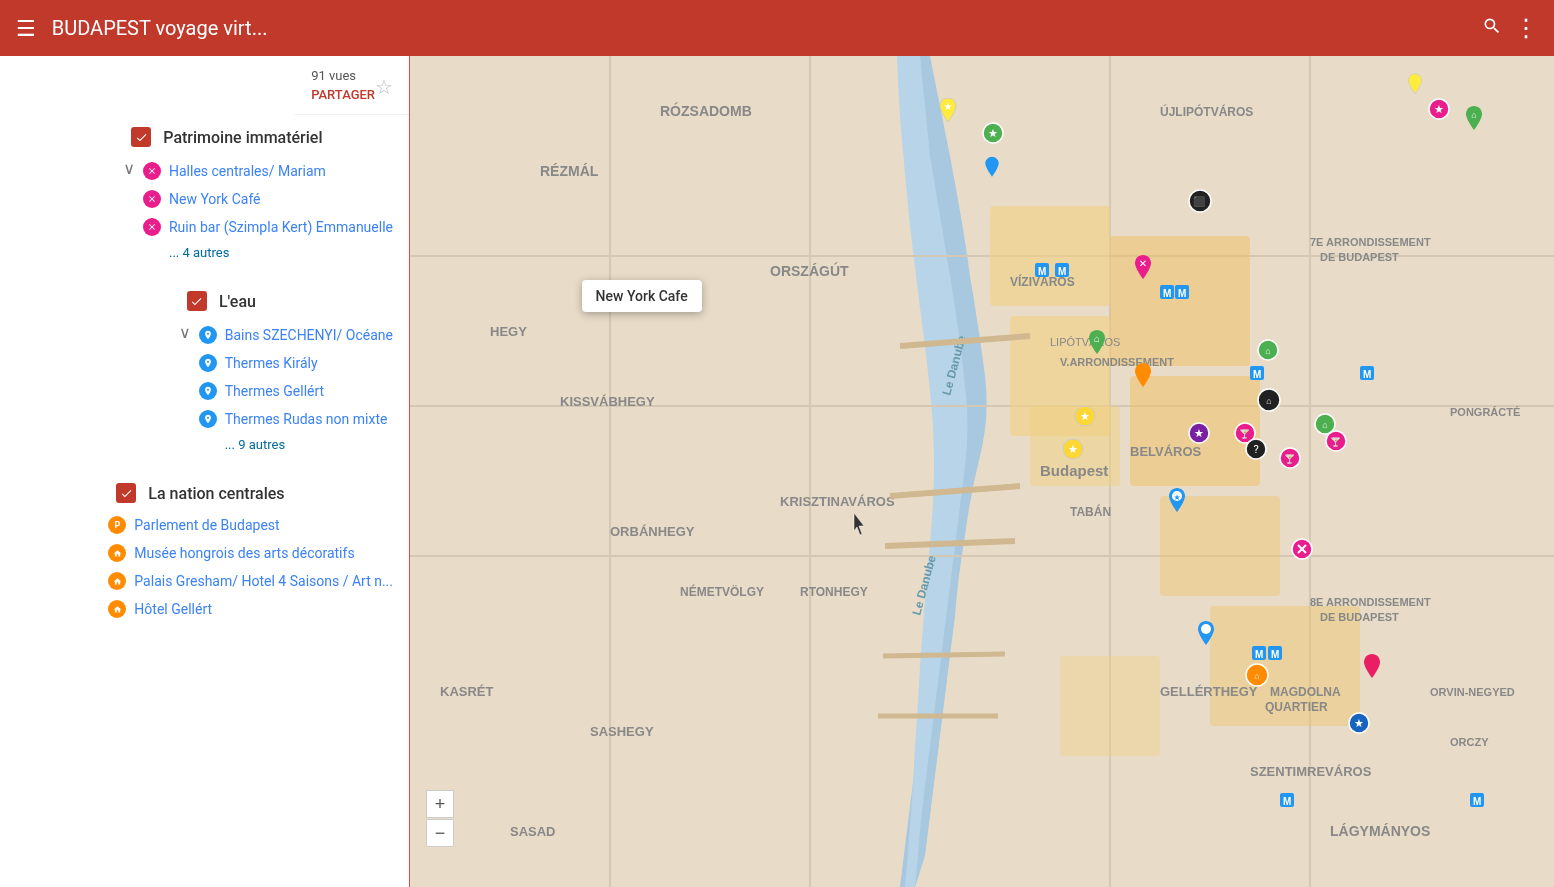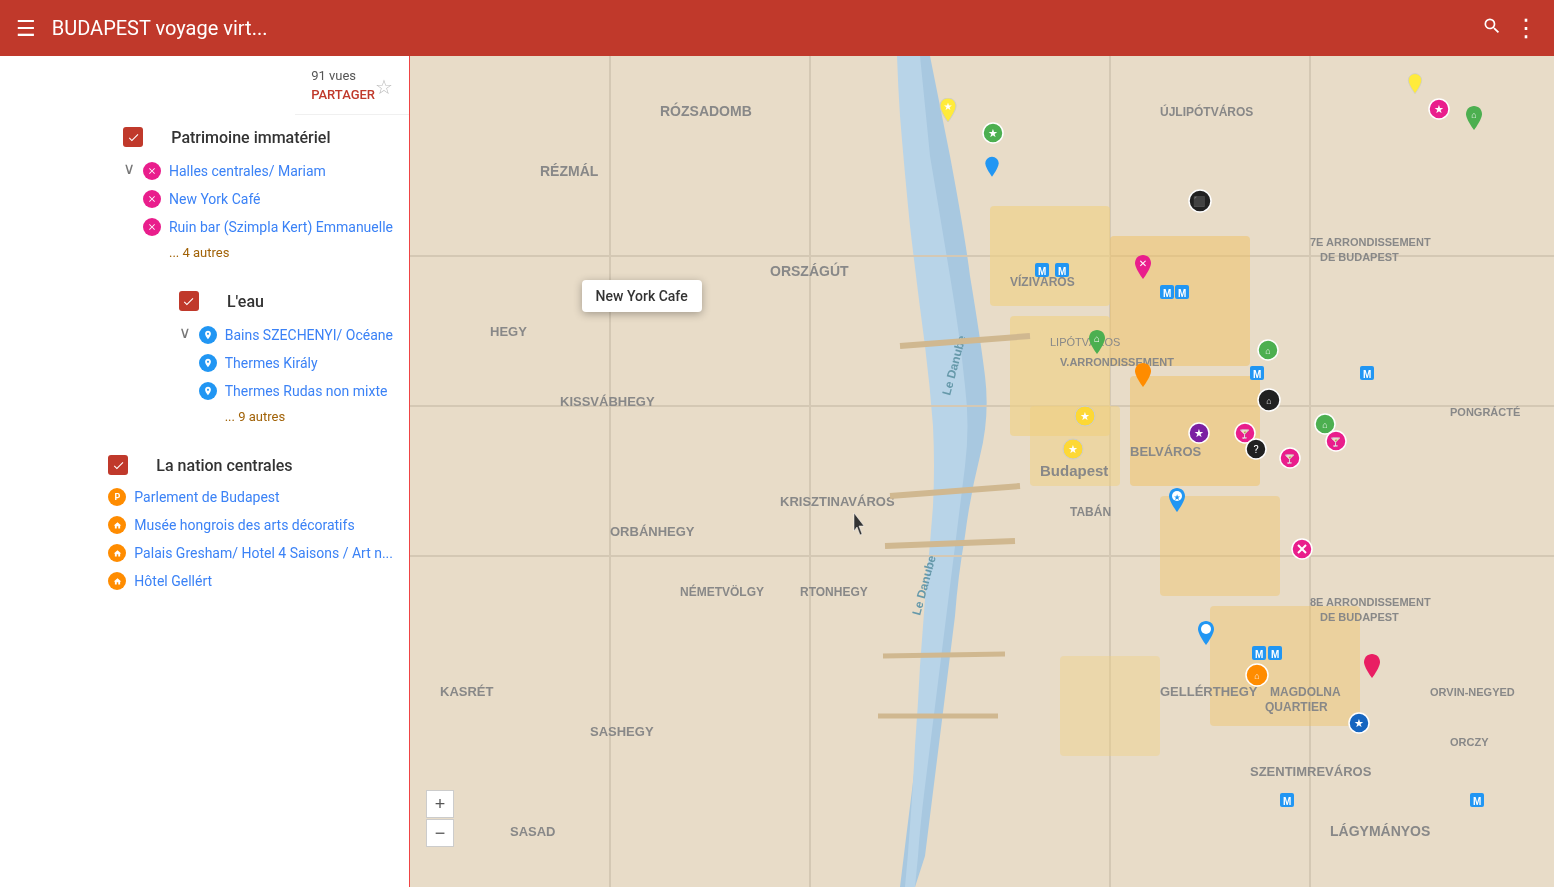--- a/index.html
+++ b/index.html
@@ -79,21 +79,22 @@
     }
 
     .sidebar-section {
       padding: 0;
     }
 
     .sidebar-section-header {
       display: flex;
       align-items: center;
       padding: 12px 16px 8px 16px;
-      gap: 28px;
+      gap: 12px;
+      margin-left: 8px;
     }
 
     .section-checkbox {
       width: 20px;
       height: 20px;
       background: #c0392b;
       border-radius: 3px;
       display: flex;
       align-items: center;
       justify-content: center;
@@ -156,21 +157,21 @@
     .marker-orange { background: #FF8C00; }
 
     .item-label {
       font-size: 14px;
       color: #3b82f6;
       cursor: pointer;
     }
 
     .more-items {
       font-size: 13px;
-      color: #a16207;
+      color: #0369a1;
       padding: 4px 0 8px 26px;
       cursor: pointer;
     }
 
     .section-divider {
       height: 1px;
       background: #e8e8e8;
       margin: 4px 0;
     }
 
@@ -296,20 +297,28 @@
               </div>
               <span class="item-label">Bains SZECHENYI/ Océane</span>
             </div>
             <div class="list-item">
               <div class="marker-icon marker-blue">
                 <svg width="10" height="10" viewBox="0 0 24 24" fill="white">
                     <path d="M12 2C8.13 2 5 5.13 5 9c0 5.25 7 13 7 13s7-7.75 7-13c0-3.87-3.13-7-7-7zm0 9.5c-1.38 0-2.5-1.12-2.5-2.5s1.12-2.5 2.5-2.5 2.5 1.12 2.5 2.5-1.12 2.5-2.5 2.5z"></path>
                   </svg>
               </div>
               <span class="item-label">Thermes Király</span>
+            </div>
+            <div class="list-item">
+              <div class="marker-icon marker-blue">
+                <svg width="10" height="10" viewBox="0 0 24 24" fill="white">
+                    <path d="M12 2C8.13 2 5 5.13 5 9c0 5.25 7 13 7 13s7-7.75 7-13c0-3.87-3.13-7-7-7zm0 9.5c-1.38 0-2.5-1.12-2.5-2.5s1.12-2.5 2.5-2.5 2.5 1.12 2.5 2.5-1.12 2.5-2.5 2.5z"></path>
+                  </svg>
+              </div>
+              <span class="item-label">Thermes Gellért</span>
             </div>
             <div class="list-item">
               <div class="marker-icon marker-blue">
                 <svg width="10" height="10" viewBox="0 0 24 24" fill="white">
                     <path d="M12 2C8.13 2 5 5.13 5 9c0 5.25 7 13 7 13s7-7.75 7-13c0-3.87-3.13-7-7-7zm0 9.5c-1.38 0-2.5-1.12-2.5-2.5s1.12-2.5 2.5-2.5 2.5 1.12 2.5 2.5-1.12 2.5-2.5 2.5z"></path>
                   </svg>
               </div>
               <span class="item-label">Thermes Rudas non mixte</span>
             </div>
             <div class="more-items">... 9 autres</div>

